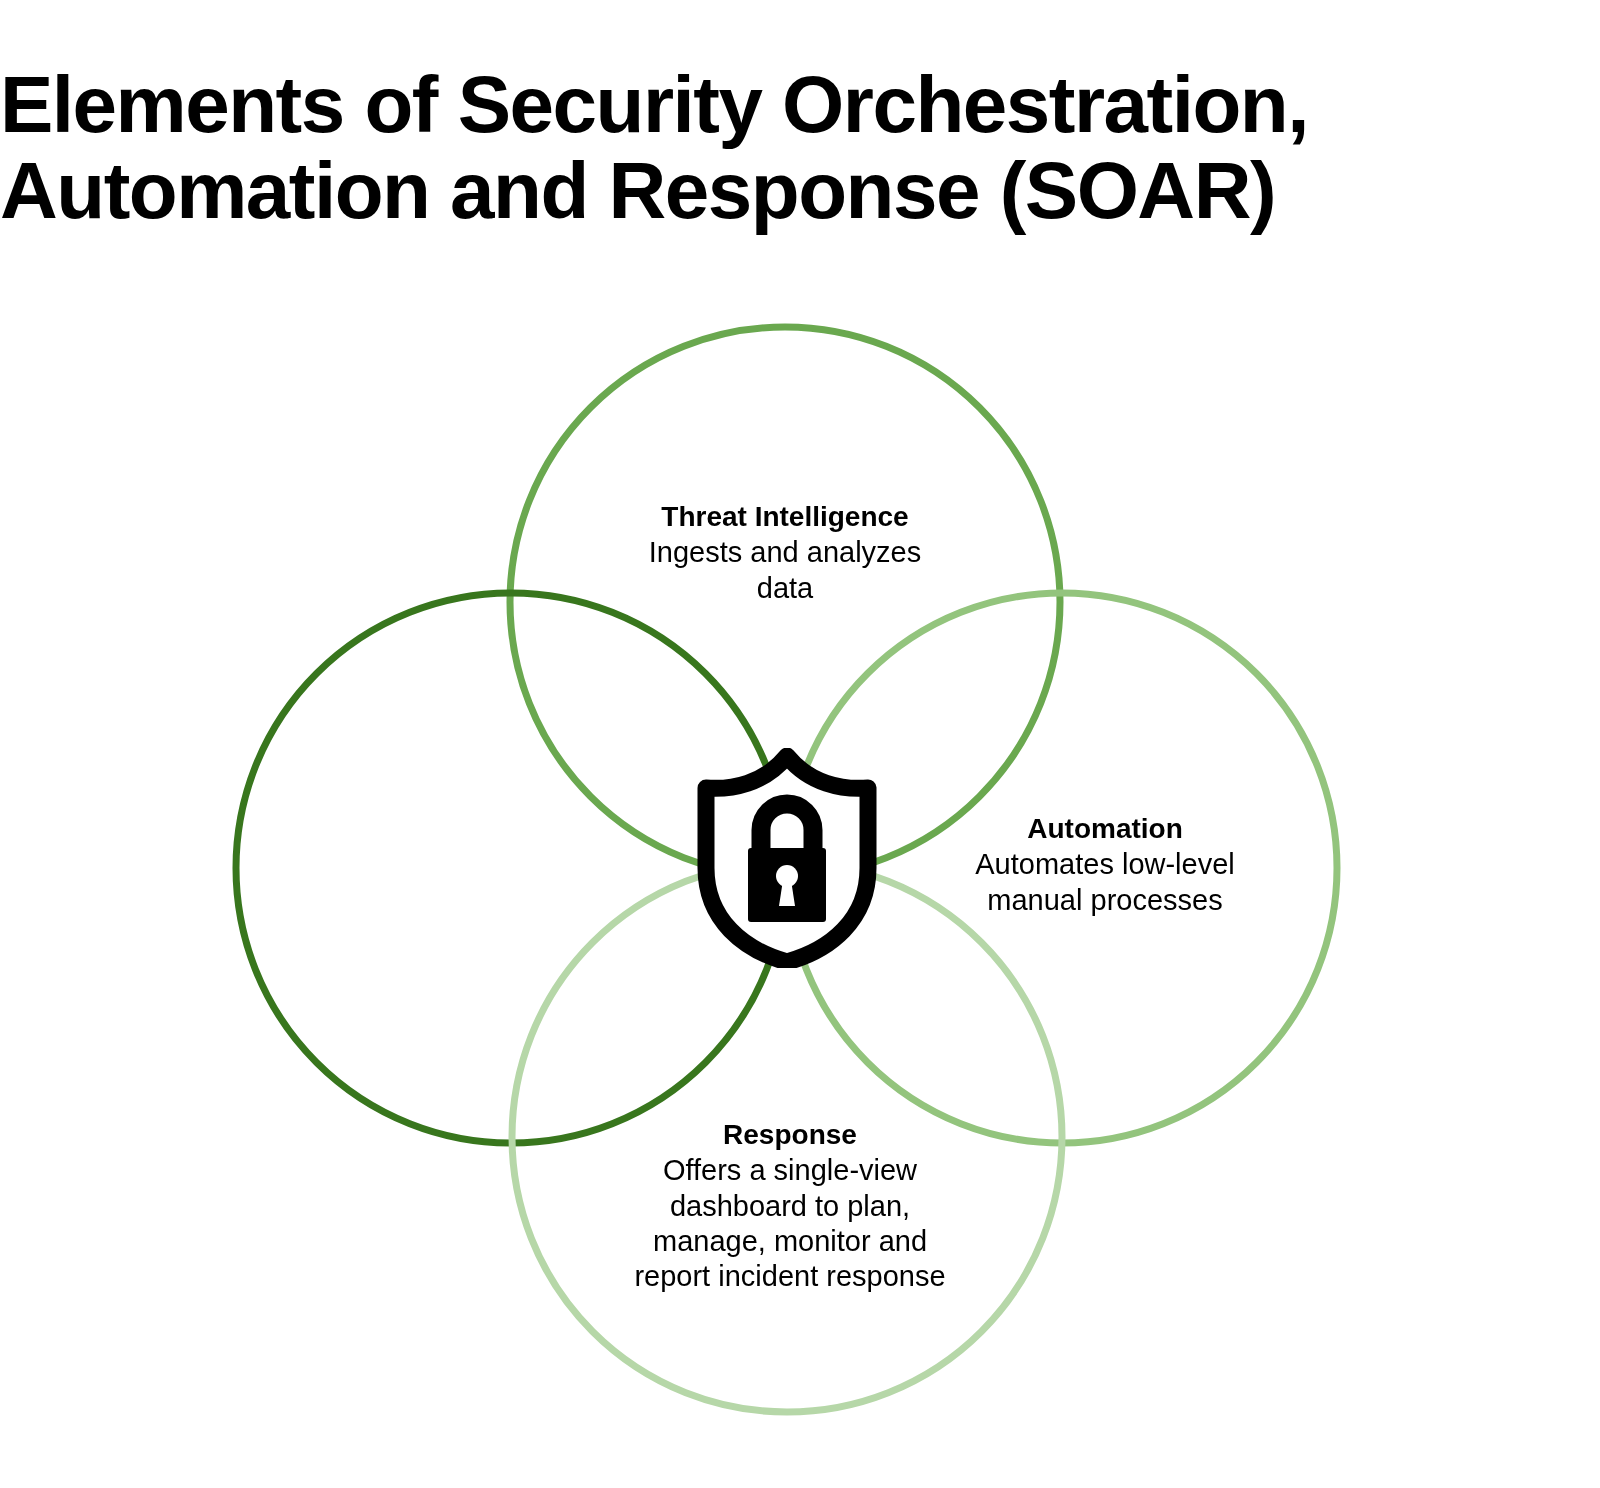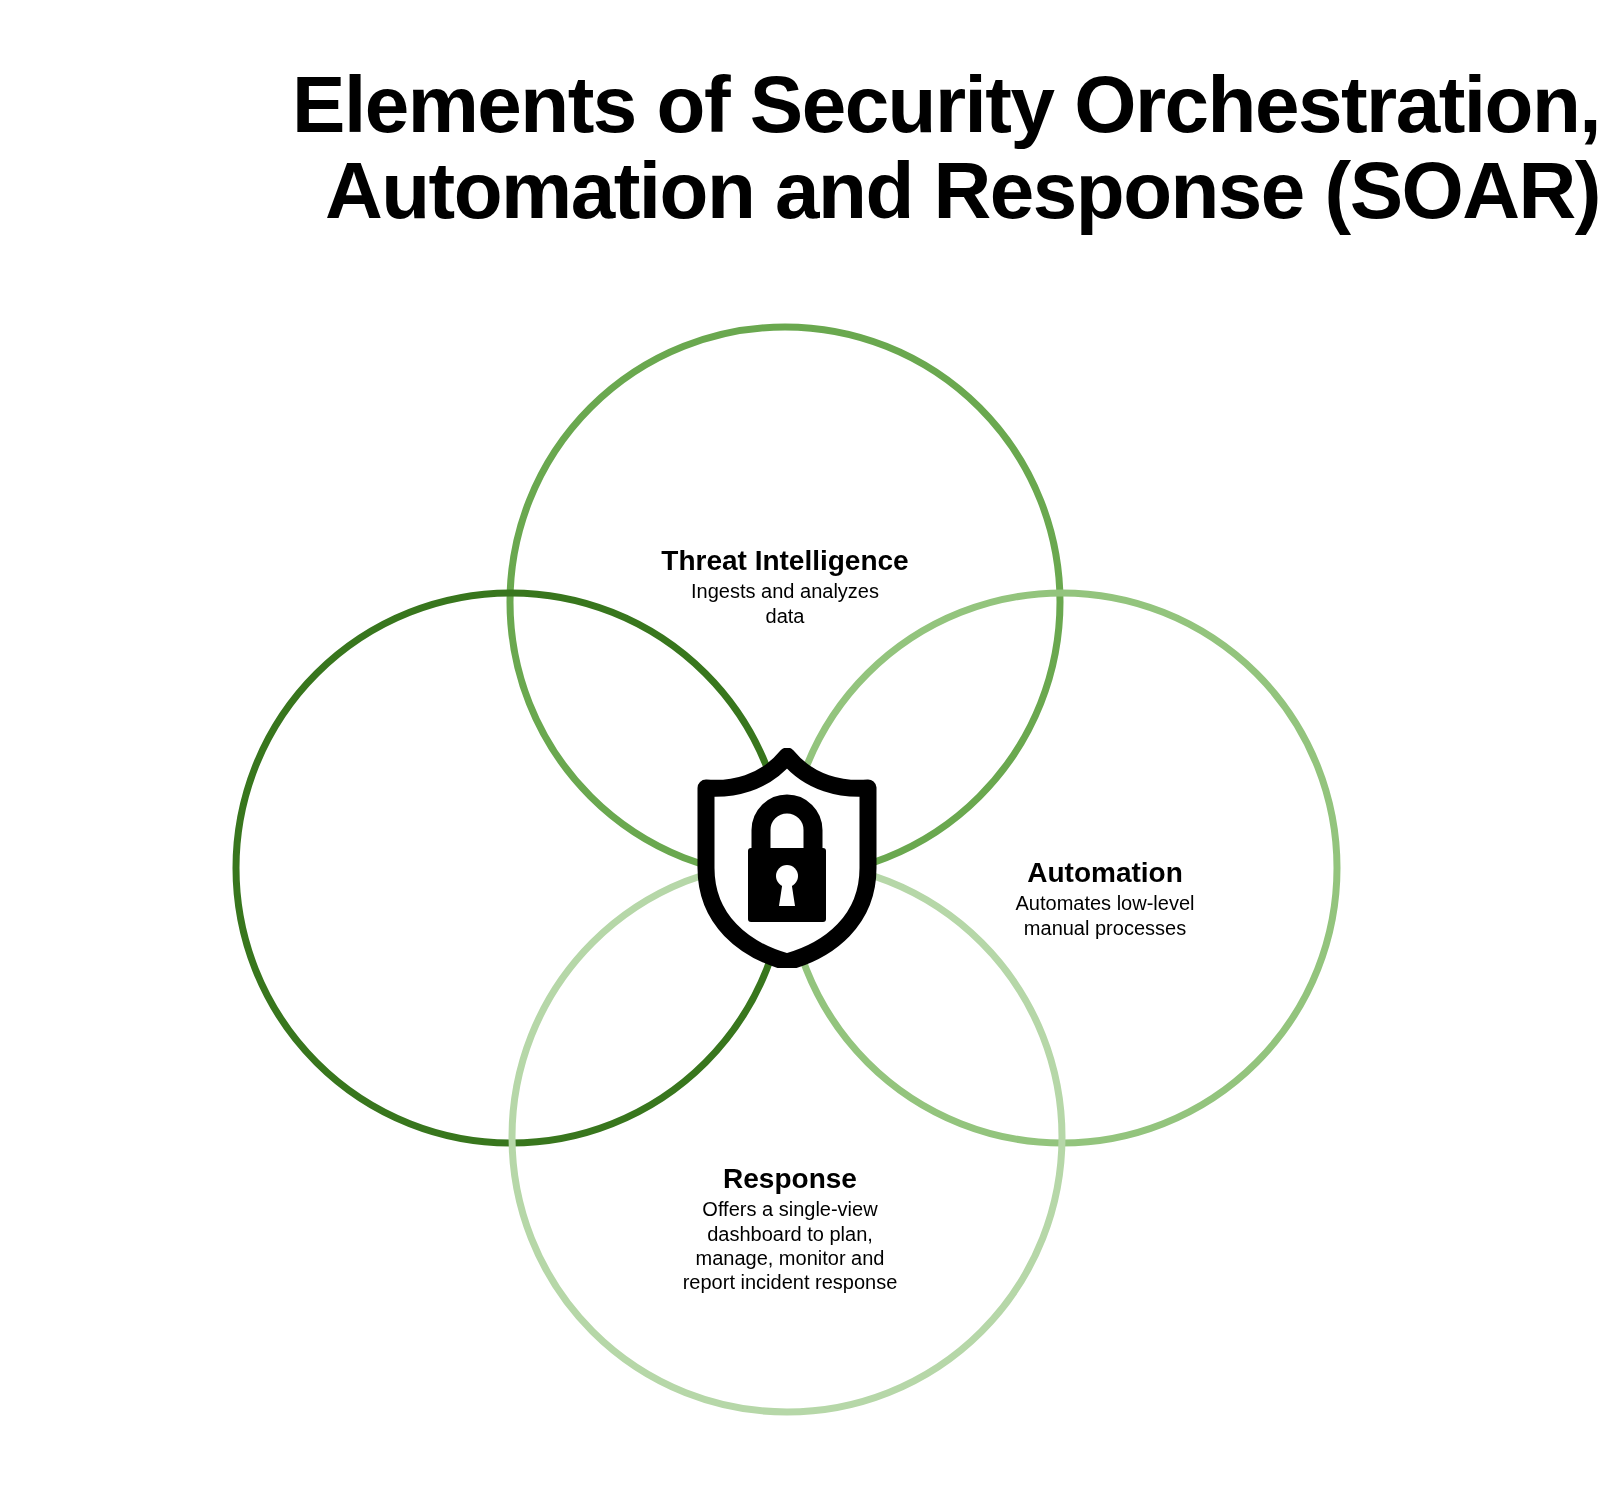--- a/index.html
+++ b/index.html
@@ -16,21 +16,21 @@
     font-family: "Liberation Sans", sans-serif;
     color: #000000;
   }
 
   
   #title {
     position: absolute;
     left: 0;
     top: 62px;
     width: 1600px;
-    text-align: right;
+    text-align: left;
     font-family: "Liberation Sans", sans-serif;
     font-weight: bold;
     font-size: 80px;
     line-height: 1.08;
     letter-spacing: -1.5px;
     color: #000000;
     white-space: pre-line;
   }
 
   
@@ -48,33 +48,32 @@
     width: 1600px;
     height: 1488px;
   }
 
   
   .label-block {
     position: absolute;
     text-align: center;
     line-height: 1.22;
     color: #000000;
-    margin-top: 44px;
   }
   .label-title {
     font-family: "Liberation Sans", sans-serif;
     font-weight: bold;
     font-size: 28px;
     display: block;
     margin-bottom: 1px;
   }
   .label-desc {
     font-family: "Liberation Sans", sans-serif;
     font-weight: normal;
-    font-size: 20px;
+    font-size: 29px;
     display: block;
     white-space: pre-line;
   }
 
   #block-threat      { left: 565px;  top: 500px;  width: 440px; }
   #block-orchestration { left: 270px; top: 810px;  width: 430px; }
   #block-automation  { left: 905px;  top: 812px;  width: 400px; }
   #block-response    { left: 575px;  top: 1118px; width: 430px; }
 
   

